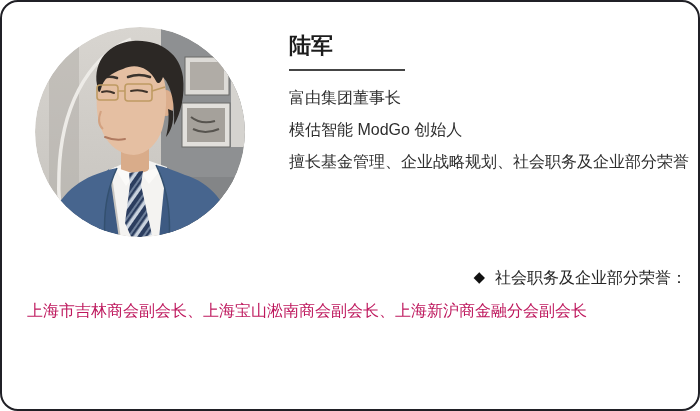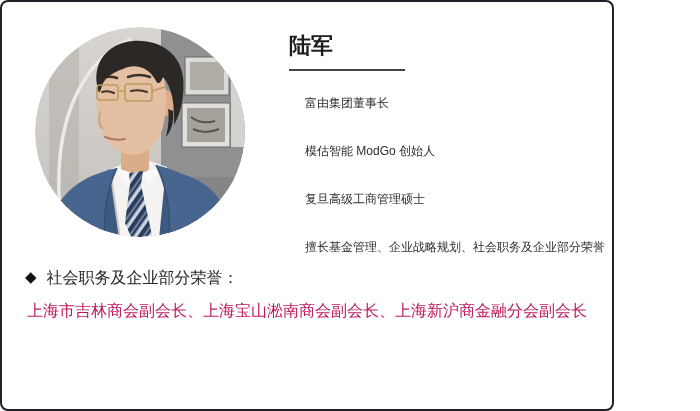--- a/index.html
+++ b/index.html
@@ -3,25 +3,25 @@
 <meta charset="utf-8">
 <style>
   html, body {
     margin: 0;
     padding: 0;
     background: #ffffff;
     font-family: "Liberation Sans", "DejaVu Sans", sans-serif;
   }
   .card {
     position: relative;
-    width: 614px;
+    width: 700px;
     height: 411px;
     box-sizing: border-box;
     border: 2px solid #202026;
-    border-radius: 8px;
+    border-radius: 18px;
     background: #ffffff;
     overflow: hidden;
   }
   
   .photo-wrap {
     position: absolute;
     left: 33px;
     top: 25px;
     width: 210px;
     height: 210px;
@@ -45,42 +45,43 @@
     color: #1c1c1c;
   }
   .name-underline {
     width: 116px;
     height: 2px;
     background: #454545;
     margin-top: 9px;
   }
   .bio-lines { margin-top: 11px; }
   .bio-lines p {
-    margin: 16px;
-    font-size: 12px;
+    margin: 0;
+    font-size: 16px;
     line-height: 32px;
     font-weight: 500;
     color: #2e2e2e;
     white-space: nowrap;
   }
 
   
   .honors {
     position: absolute;
     left: 23px;
     top: 260px;
     width: 662px;
   }
   .honors-heading {
     margin: 0;
     font-size: 16px;
     line-height: 32px;
     font-weight: 500;
     color: #262626;
     white-space: nowrap;
+    text-align: right;
   }
   .diamond-icon {
     display: inline-block;
     font-size: 15px;
     margin-right: 10px;
     color: #111111;
     transform: translateY(-1px);
   }
   .honors-line {
     margin: 0;
@@ -181,21 +182,20 @@
       </g>
     </svg>
   </div>
 
   <div class="profile">
     <h1 class="person-name">陆军</h1>
     <div class="name-underline"></div>
     <div class="bio-lines">
       <p>富由集团董事长</p>
       <p>模估智能 ModGo 创始人</p>
-      <p>复旦高级工商管理硕士</p>
       <p>擅长基金管理、企业战略规划、社会职务及企业部分荣誉</p>
     </div>
   </div>
 
   <div class="honors">
     <p class="honors-heading">
       <span class="diamond-icon">◆</span><span>社会职务及企业部分荣誉：</span>
     </p>
     <p class="honors-line">上海市吉林商会副会长、上海宝山淞南商会副会长、上海新沪商金融分会副会长</p>
   </div>

